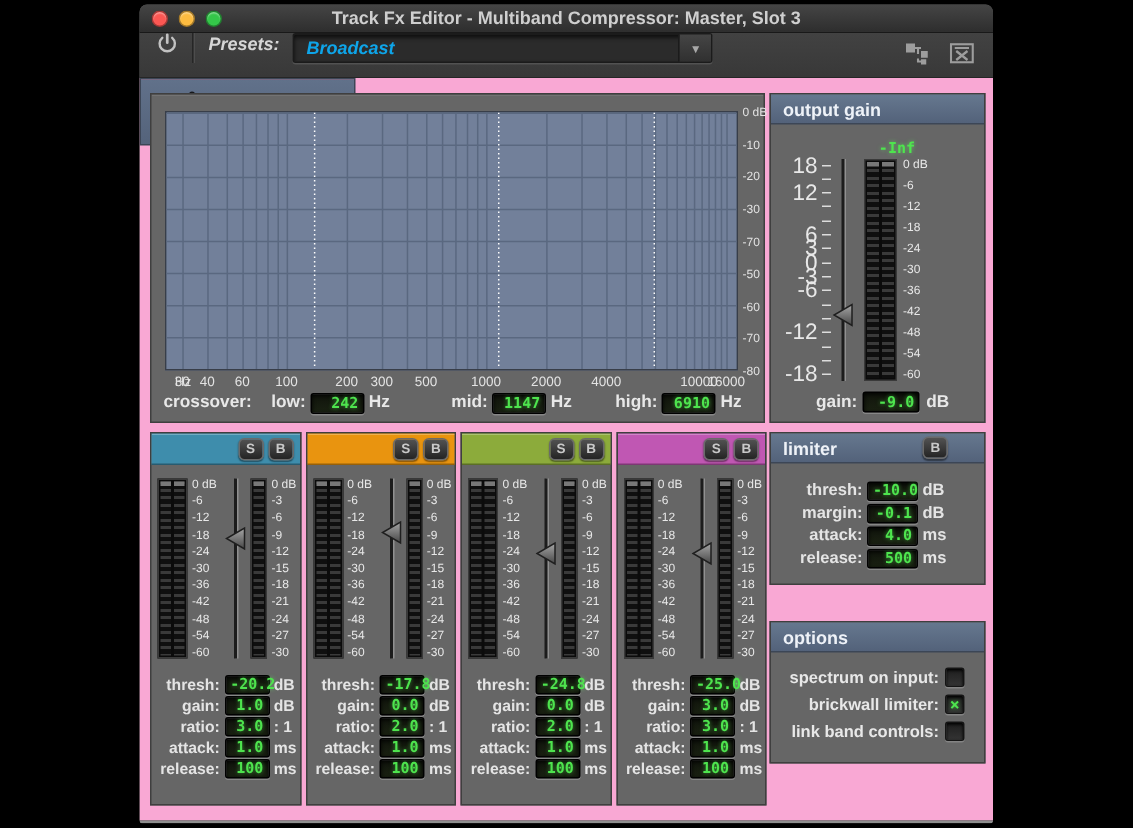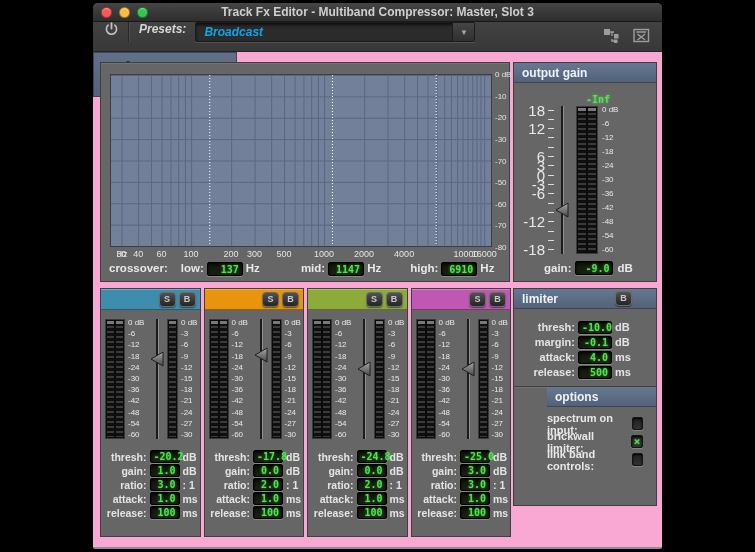--- a/index.html
+++ b/index.html
@@ -121,21 +121,21 @@
   
   #limiter-panel { left:420px; top:236px; width:144px; height:102px; }
   .lim-b { position:absolute; right:24px; top:2px; }
   .lim-rows { padding:11px 8px 0 0; }
   .lrow { display:flex; align-items:center; height:14px; margin-bottom:1px; }
   .lrow .vlabel { flex:none; width:64px; font-size:11px; }
   .lrow .led { width:34px; height:13px; line-height:12px; }
   .lrow .vunit { font-size:11px; }
 
   
-  #options-panel { left:420px; top:334px; width:144px; height:120px;padding-left:33px; }
+  #options-panel { left:420px; top:362px; width:144px; height:95px; }
   .opt-rows { padding-top:9px; }
   .orow { display:flex; align-items:center; justify-content:flex-end; height:15px;
     margin:0 13px 3px 0; }
   .orow .olabel { color:#e8e8e8; font-size:11px; font-weight:bold; }
   .cb { width:13px; height:13px; margin-left:4px; background:linear-gradient(#1f1f1f,#333);
     border:1px solid #141414; border-radius:2px; cursor:pointer; color:#4ee44e;
     font:bold 11px/11px "DejaVu Sans Mono", monospace; text-align:center; padding:0;
     box-shadow:inset 0 1px 2px #000, 0 1px 0 rgba(255,255,255,.2);
     text-shadow:0 0 3px rgba(90,255,90,.6); }
 
@@ -275,21 +275,21 @@
           <span style="left: 158.026px;">500</span>
           <span style="left: 198.06px;">1000</span>
           <span style="left: 238.094px;">2000</span>
           <span style="left: 278.129px;">4000</span>
           <span style="left: 340px;">10000</span>
           <span style="left: 358.197px;">16000</span>
         </div>
       <div class="xover-row">
         <span style="margin-left:8px">crossover:</span>
         <span style="margin-left:13px">low:</span>
-        <span class="led xled">137</span>
+        <span class="led xled">242</span>
         <span>Hz</span>
         <span style="margin-left:41px">mid:</span>
         <span class="led xled">1147</span>
         <span>Hz</span>
         <span style="margin-left:29px">high:</span>
         <span class="led xled">6910</span>
         <span>Hz</span>
       </div>
     </div>
 

